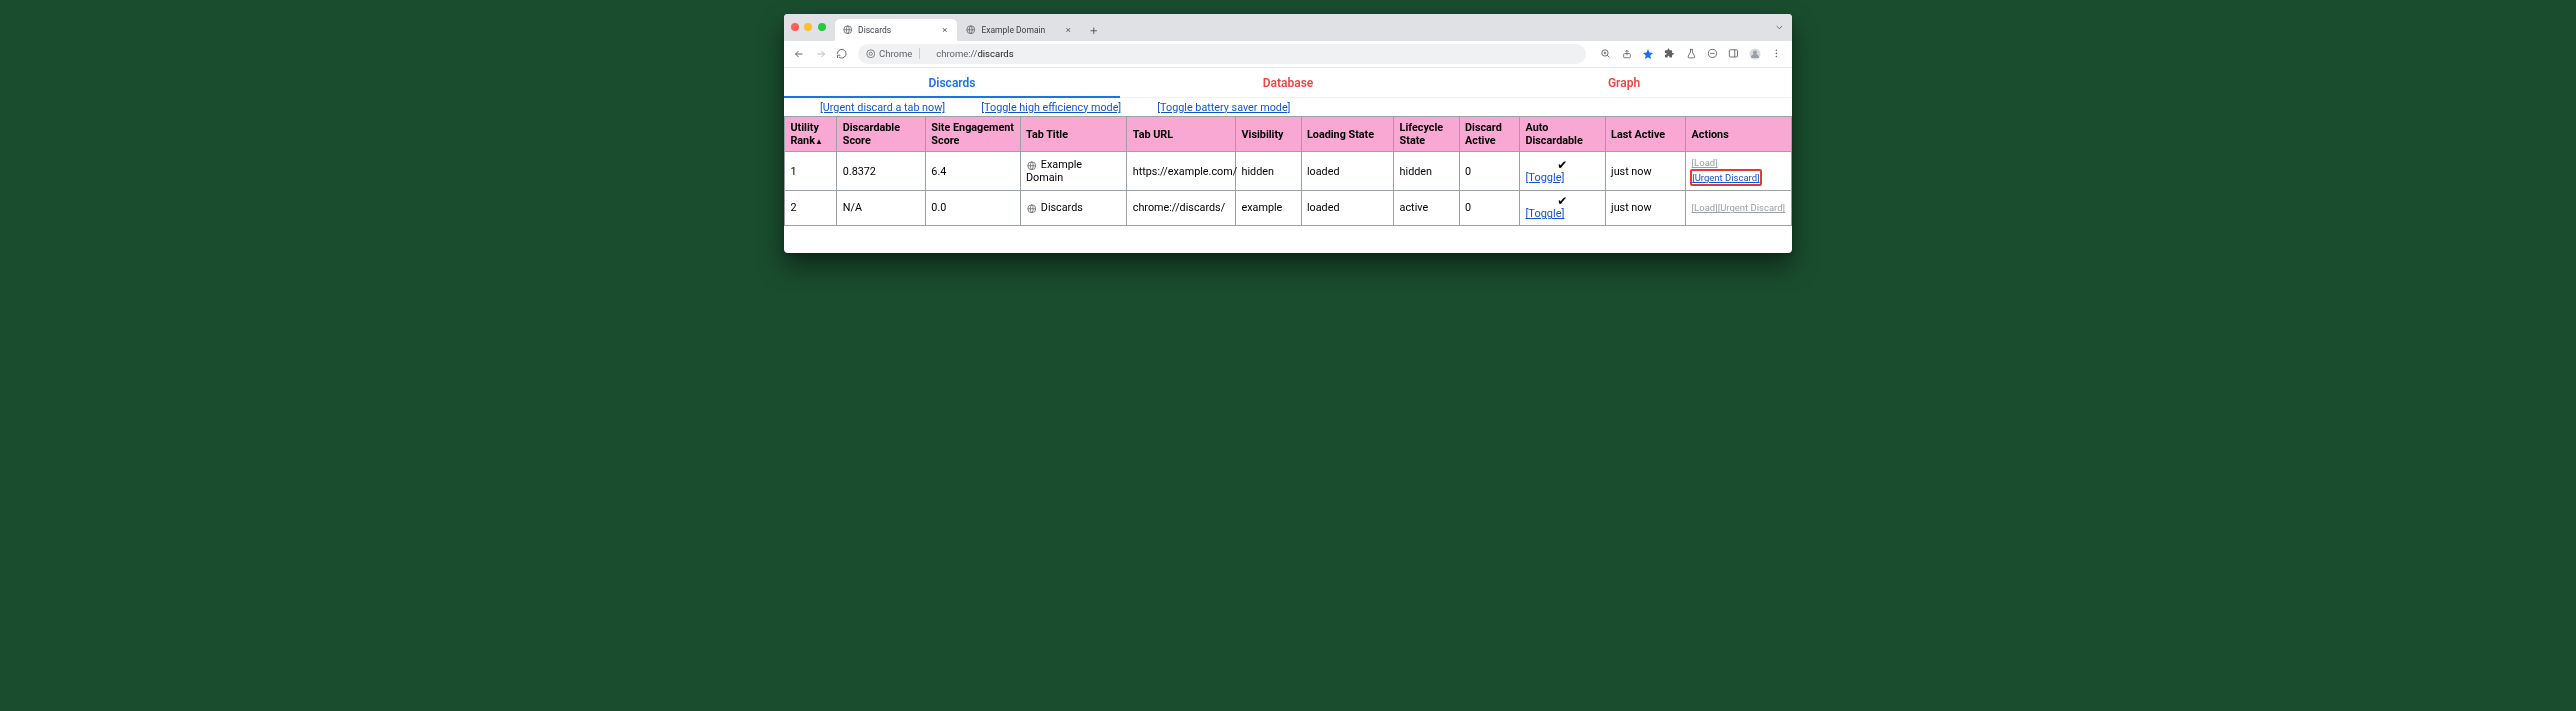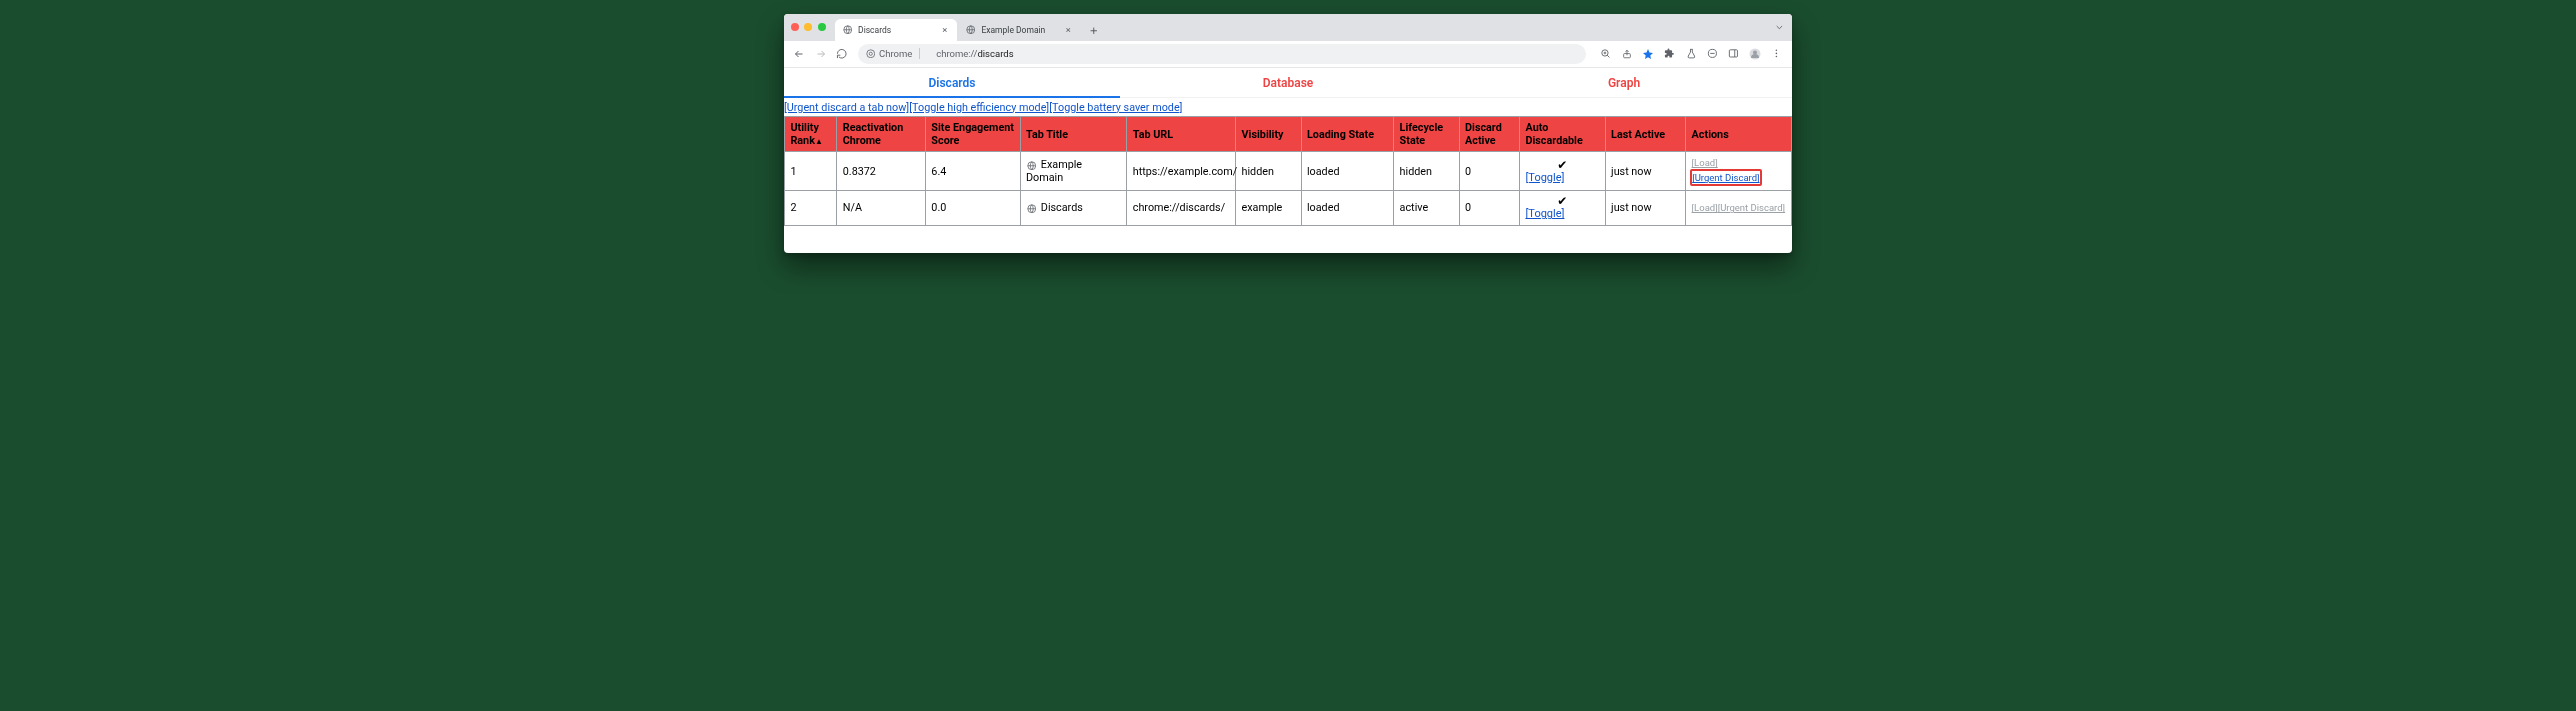--- a/index.html
+++ b/index.html
@@ -124,39 +124,40 @@
   }
 
   
   .linkrow {
     padding: 2.7px 0 2.7px 0;
     font-size: 10.8px;
   }
   .linkrow a {
     color: #1155cc;
     text-decoration: underline;
+    margin-left: 36px;
   }
 
   
   .content { padding: 0 0 27px 0; }
   table.discards {
     border-collapse: collapse;
     width: 100%;
     table-layout: fixed;
   }
   table.discards th,
   table.discards td {
     border: 0.7px solid #9aa0a6;
     padding: 4px 5.4px;
     font-size: 10.8px;
     text-align: left;
     vertical-align: middle;
   }
   table.discards th {
-    background: #ef4444;
+    background: #f9a8d4;
     font-weight: 700;
   }
   col.c-rank   { width: 5.2%; }
   col.c-react  { width: 8.8%; }
   col.c-seng   { width: 9.4%; }
   col.c-title  { width: 10.6%; }
   col.c-url    { width: 10.8%; }
   col.c-vis    { width: 6.5%; }
   col.c-load   { width: 9.2%; }
   col.c-life   { width: 6.5%; }
@@ -338,21 +339,21 @@
         <col class="c-disc">
           <col class="c-auto">
           <col class="c-last">
           <col class="c-act">
       </colgroup>
       <thead>
         <tr>
           <th>
             <span>Utility Rank</span><span class="sort-ind">▲</span>
           </th>
-          <th>Reactivation Chrome</th>
+          <th>Discardable Score</th>
           <th>Site Engagement Score</th>
           <th>Tab Title</th>
           <th>Tab URL</th>
           <th>Visibility</th>
           <th>Loading State</th>
           <th>Lifecycle State</th>
           <th>Discard Active</th>
           <th style="text-align:left">Auto Discardable</th>
           <th>Last Active</th>
           <th>Actions</th>

